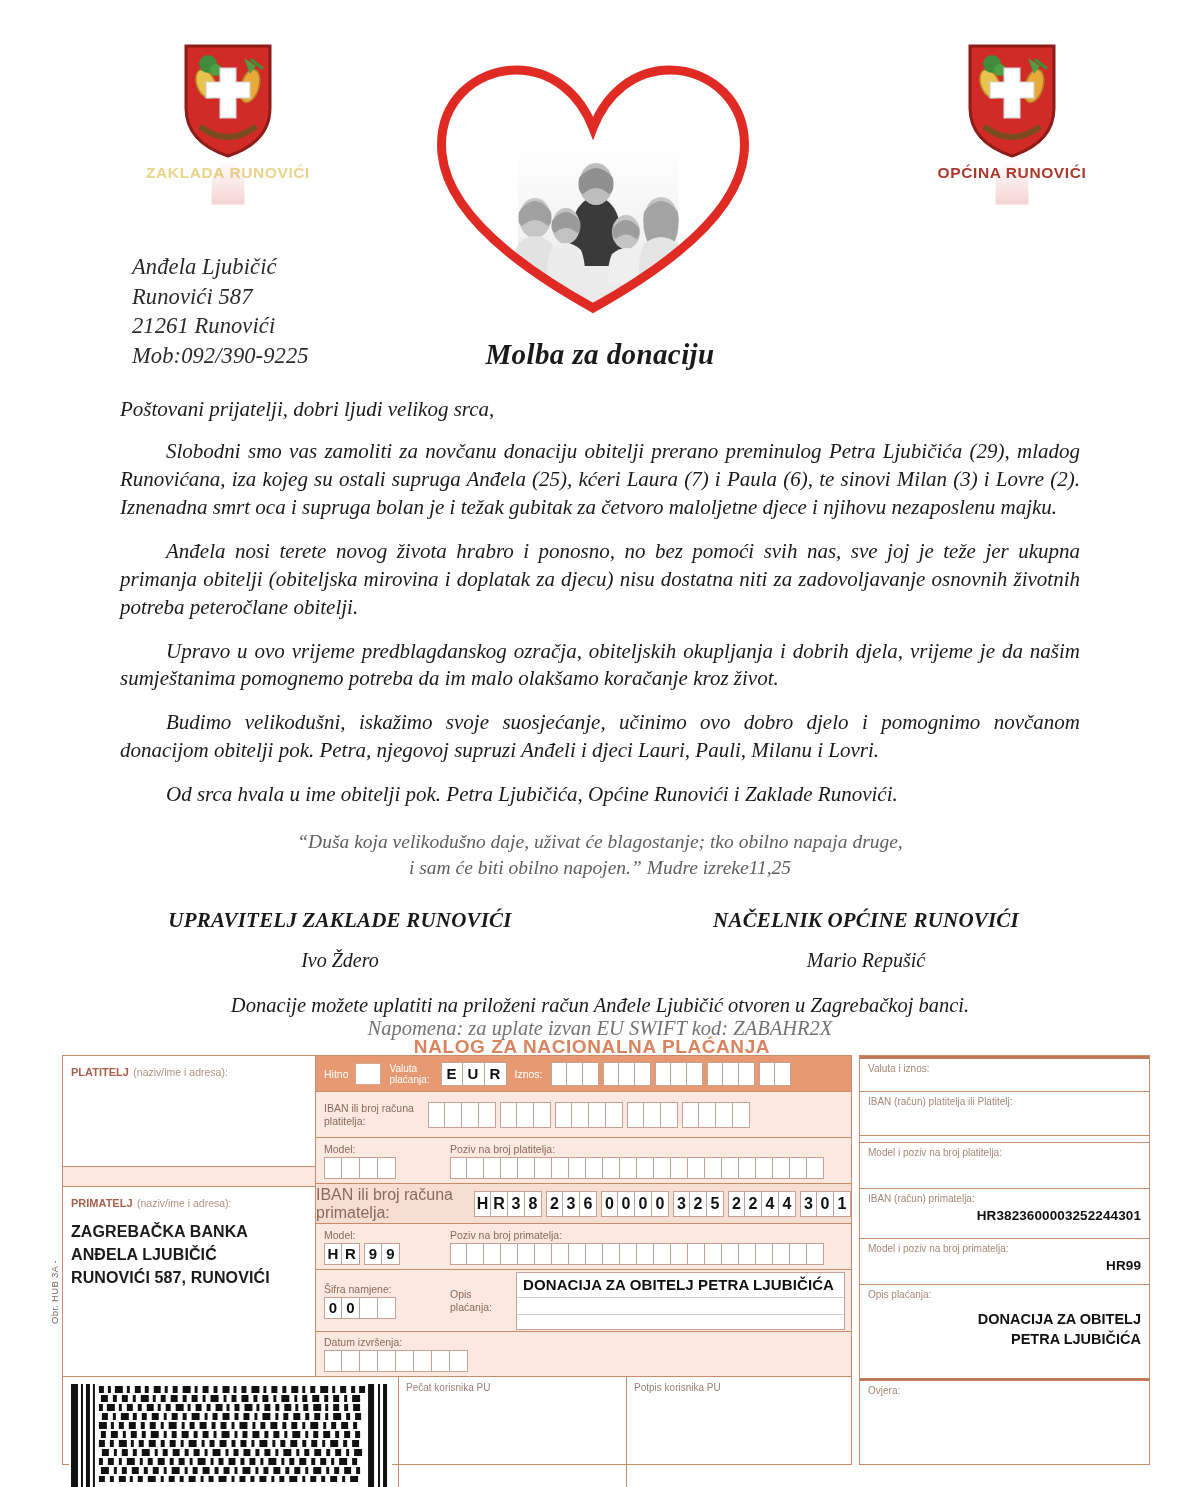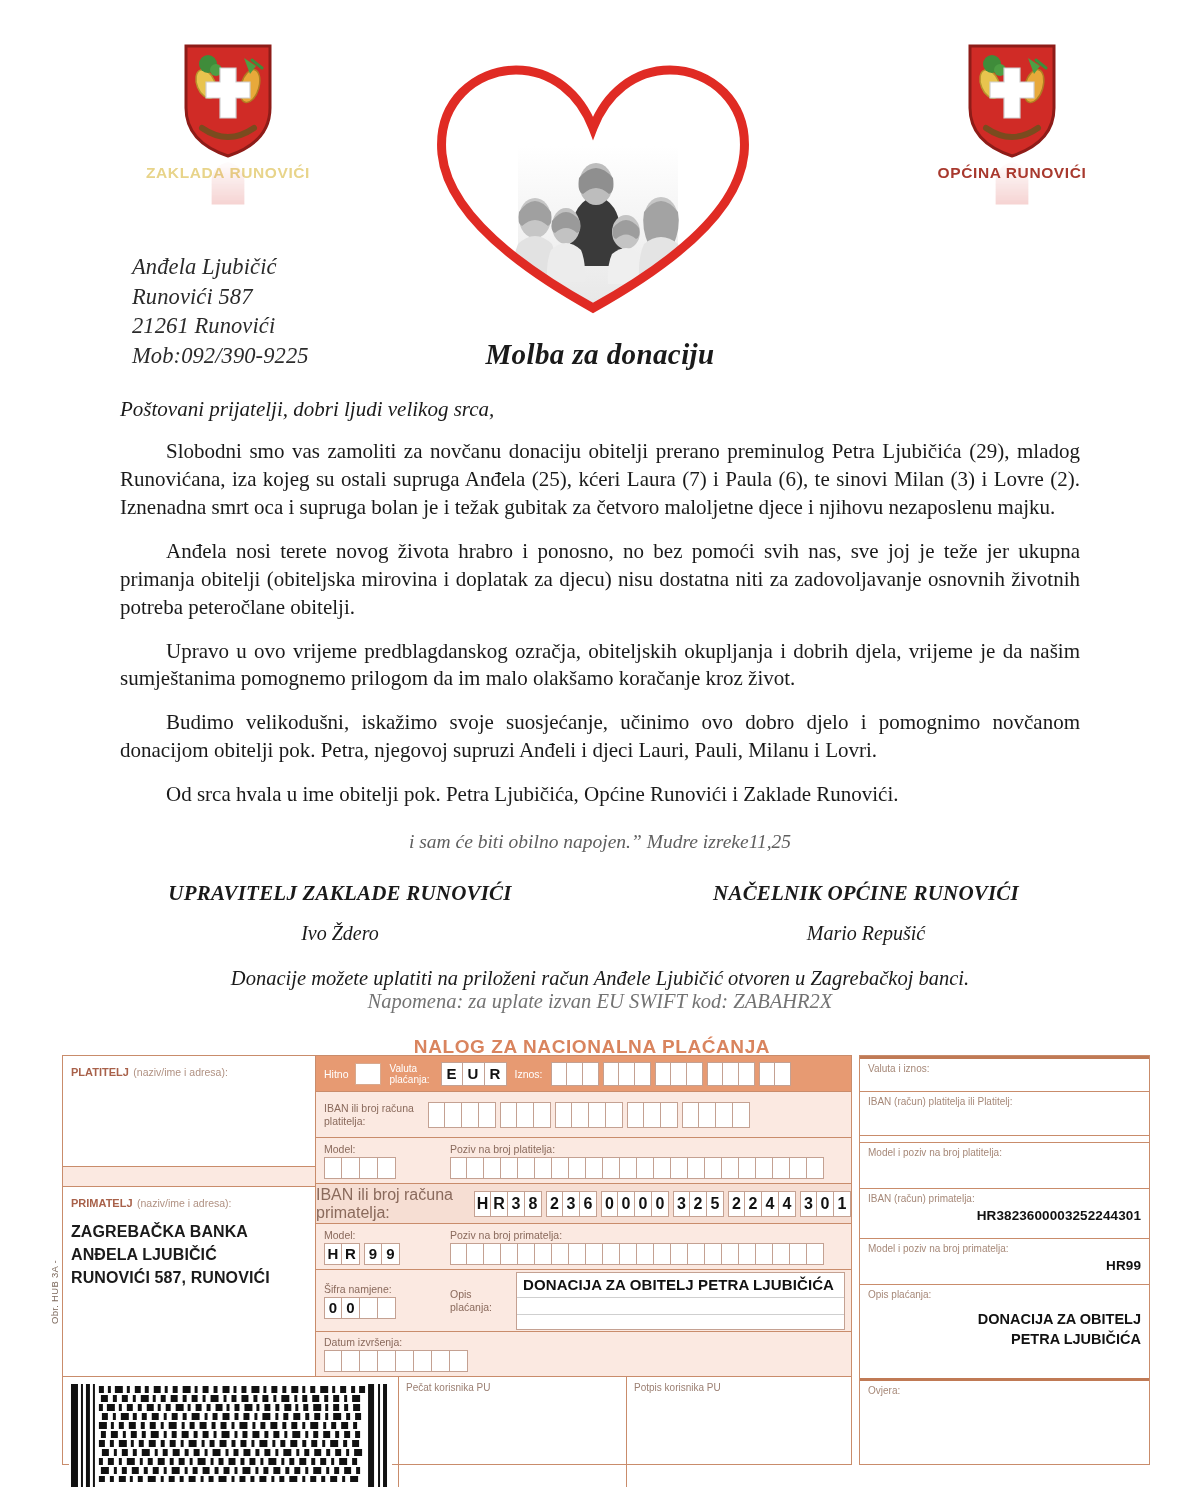--- a/index.html
+++ b/index.html
@@ -58,21 +58,21 @@
     margin:0 0 26px 0;
     padding-top:8px;
   }
 
   .salutation {
     font-style:italic; font-size:21px;
     margin:0 0 16px 0;
   }
 
   p.body-par {
-    font-size:21px;
+    font-style:italic; font-size:21px;
     line-height:1.33;
     text-align:justify;
     text-indent:46px;
     margin:16px 0 16px 0;
   }
 
   .quote {
     font-style:italic; font-size:19.5px; line-height:1.35;
     color:#5f5f5f; text-align:center;
     margin:20px 0 26px 0;
@@ -320,25 +320,26 @@
   </div>
 </div>
 
 <div class="letter">
   <div class="doc-title">Molba za donaciju</div>
 
   <div class="salutation">Poštovani prijatelji, dobri ljudi velikog srca,</div>
 
   <p class="body-par">Slobodni smo vas zamoliti za novčanu donaciju obitelji prerano preminulog Petra Ljubičića (29), mladog Runovićana, iza kojeg su ostali supruga Anđela (25), kćeri Laura (7) i Paula (6), te sinovi Milan (3) i Lovre (2). Iznenadna smrt oca i supruga bolan je i težak gubitak za četvoro maloljetne djece i njihovu nezaposlenu majku.</p>
   <p class="body-par">Anđela nosi terete novog života hrabro i ponosno, no bez pomoći svih nas, sve joj je teže jer ukupna primanja obitelji (obiteljska mirovina i doplatak za djecu) nisu dostatna niti za zadovoljavanje osnovnih životnih potreba peteročlane obitelji.</p>
-  <p class="body-par">Upravo u ovo vrijeme predblagdanskog ozračja, obiteljskih okupljanja i dobrih djela, vrijeme je da našim sumještanima pomognemo prilogom da im malo olakšamo koračanje kroz život.</p>
+  <p class="body-par">Upravo u ovo vrijeme predblagdanskog ozračja, obiteljskih okupljanja i dobrih djela, vrijeme je da našim sumještanima pomognemo potreba da im malo olakšamo koračanje kroz život.</p>
   <p class="body-par">Budimo velikodušni, iskažimo svoje suosjećanje, učinimo ovo dobro djelo i pomognimo novčanom donacijom obitelji pok. Petra, njegovoj supruzi Anđeli i djeci Lauri, Pauli, Milanu i Lovri.</p>
   <p class="body-par">Od srca hvala u ime obitelji pok. Petra Ljubičića, Općine Runovići i Zaklade Runovići.</p>
 
   <div class="quote">
+    <div>“Duša koja velikodušno daje, uživat će blagostanje; tko obilno napaja druge,</div>
     <div>i sam će biti obilno napojen.” Mudre izreke11,25</div>
   </div>
 
   <div class="signblock">
     <div class="sigcol">
       <div class="sig-title">UPRAVITELJ ZAKLADE RUNOVIĆI</div>
       <div class="sig-name">Ivo Ždero</div>
     </div>
     <div class="sigcol">
       <div class="sig-title">NAČELNIK OPĆINE RUNOVIĆI</div>

